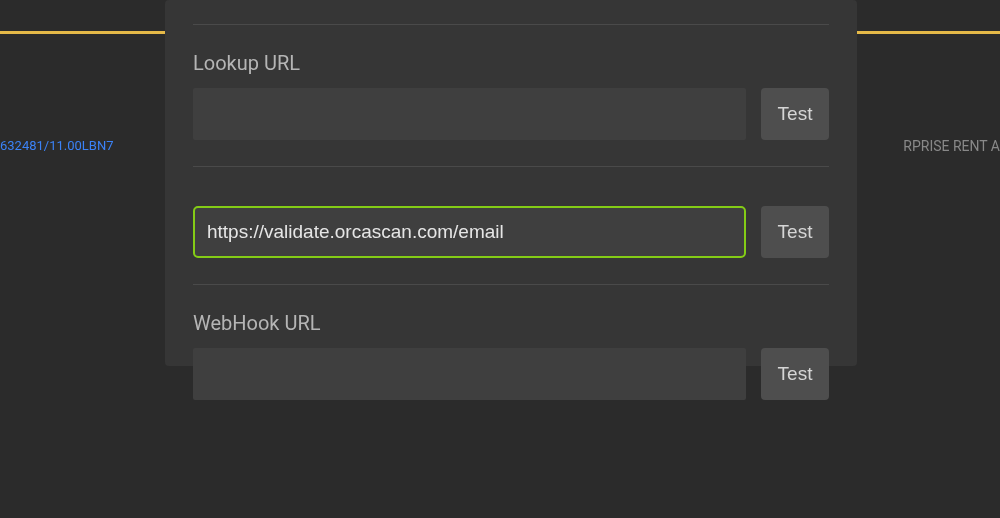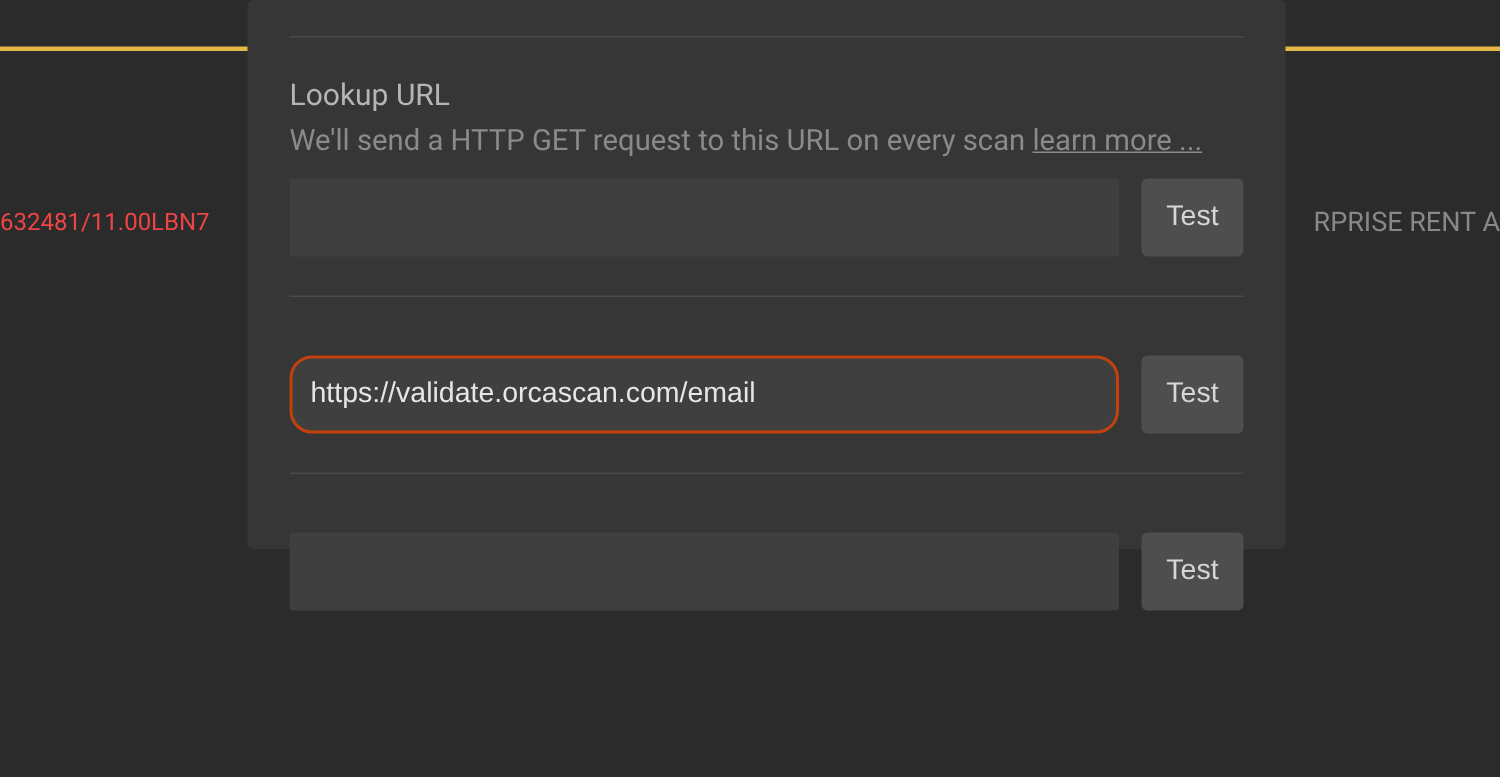--- a/index.html
+++ b/index.html
@@ -28,30 +28,30 @@
       top: 31px;
       left: 0;
       width: 1000px;
       height: 3px;
       background: #e5b948;
     }
     .bg-text-left {
       position: absolute;
       top: 138px;
       left: 0;
-      color: #ef4444;
-      font-size: 16px;
+      color: #3b82f6;
+      font-size: 13px;
       white-space: nowrap;
     }
     .bg-text-right {
       position: absolute;
       top: 138px;
       right: 0;
       color: #888;
-      font-size: 18px;
+      font-size: 14px;
       white-space: nowrap;
       margin-left: 24px;
     }
     .modal {
       position: absolute;
       top: 0;
       left: 165px;
       width: 692px;
       height: 366px;
       background: #363636;
@@ -92,22 +92,22 @@
       height: 52px;
       background: #3f3f3f;
       border: none;
       border-radius: 2px;
       padding: 0 14px;
       color: #e6e6e6;
       font-size: 19px;
       outline: none;
     }
     .url-input.focused {
-      border: 2px solid #c2410c;
-      border-radius: 15px;
+      border: 2px solid #84cc16;
+      border-radius: 5px;
       padding: 0 12px;
     }
     .test-button {
       width: 68px;
       height: 52px;
       background: #4e4e4e;
       border: none;
       border-radius: 4px;
       color: #d6d6d6;
       font-size: 19px;
@@ -122,40 +122,38 @@
   <div class="bg-text-left">632481/11.00LBN7</div>
   <div class="bg-text-right">RPRISE RENT A</div>
 </div>
 
 <div class="modal">
 
   <div class="separator" style="margin-top:24px"></div>
 
   <div class="section" style="padding-top:26px; padding-bottom:26px">
     <div class="section-title">Lookup URL</div>
-    <div class="section-description">
-      <span>We'll send a HTTP GET request to this URL on every scan </span><a class="learn-more">learn more ...</a>
-    </div>
     <div class="input-row">
       <input class="url-input" type="text" value="" style="">
       <button class="test-button">Test</button>
     </div>
   </div>
 
   <div class="separator"></div>
 
   <div class="section" style="padding-top:26px; padding-bottom:26px">
     <div class="input-row">
       <input class="url-input focused" type="text" value="https://validate.orcascan.com/email" style="">
       <button class="test-button">Test</button>
     </div>
   </div>
 
   <div class="separator"></div>
 
   <div class="section" style="padding-top:26px; padding-bottom:26px">
+    <div class="section-title">WebHook URL</div>
     <div class="input-row">
       <input class="url-input" type="text" value="" style="">
       <button class="test-button">Test</button>
     </div>
   </div>
 
 </div>
 
 </body></html>

